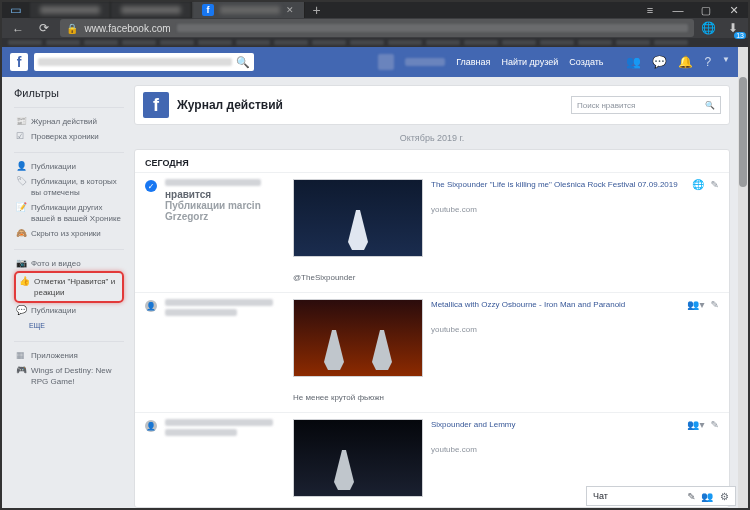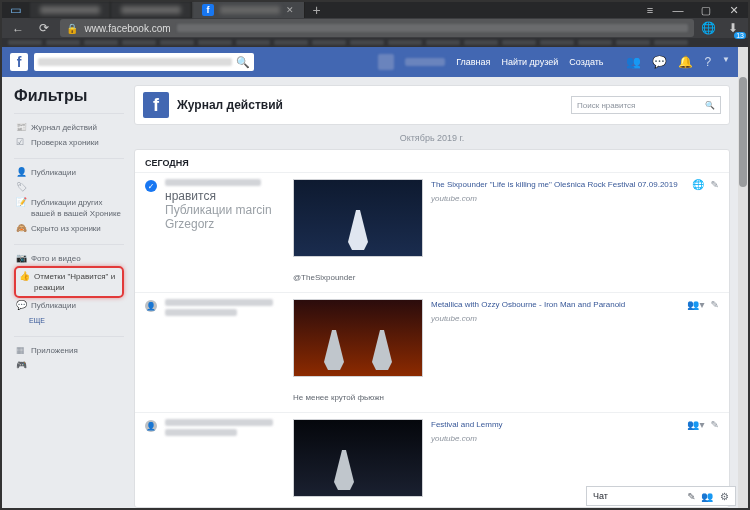--- a/index.html
+++ b/index.html
@@ -48,21 +48,21 @@
   .fb-icons      { display:flex; gap:11px; margin-left:12px; font-size:12px; color:#cdd9ed; }
   .fb-icons .dd  { font-size:8px; }
 
   .tooltip       { position:absolute; top:30px; right:6px; background:#1c1c1c; color:#fff; font-size:8px; padding:3px 6px; border-radius:2px; white-space:nowrap; }
   .tooltip::before{ content:""; position:absolute; top:-4px; left:16px; border:4px solid transparent; border-bottom-color:#1c1c1c; }
 
   .fb-body       { flex:1; display:flex; overflow:hidden; }
 
   
   .sidebar       { width:128px; padding:10px 6px 10px 12px; color:#1d2129; }
-  .sb-title      { font-size:16px; font-weight:bold; margin-bottom:8px; }
+  .sb-title      { font-size:11px; font-weight:normal; margin-bottom:8px; }
   .sb-group      { margin-bottom:8px; border-top:1px solid #dcdee3; padding-top:6px; }
   .sb-group:first-of-type{ border-top:none; padding-top:0;}
   .sb-item       { display:flex; gap:5px; padding:2px 2px; font-size:8px; color:#616770; line-height:11px; border-radius:3px; }
   .sb-item .ic   { width:10px; color:#8d949e; font-size:9px; flex-shrink:0; }
   .sb-item.hl    { border:2px solid #e23a3a; box-shadow:0 0 4px rgba(226,58,58,.5); padding:3px 3px; border-radius:5px; color:#444; }
 
   
   .main          { flex:1; padding:8px 8px 0 4px; overflow:hidden; }
   .card          { background:#fff; border:1px solid #dddfe2; border-radius:3px; }
   .hdr-card      { display:flex; align-items:center; padding:6px 8px; gap:8px; margin-bottom:8px; }
@@ -71,33 +71,33 @@
   .hdr-search    { margin-left:auto; width:150px; height:18px; border:1px solid #ccd0d5; display:flex; align-items:center; padding:0 5px; font-size:8px; color:#8d949e; justify-content:space-between; }
 
   .month-label   { text-align:center; font-size:9px; color:#8d949e; margin:4px 0 6px; }
 
   .log-card      { padding:0; }
   .section-label { font-size:9px; font-weight:bold; color:#1d2129; padding:8px 10px 4px; text-transform:uppercase; }
   .entry         { display:flex; gap:8px; padding:6px 10px 10px; border-top:1px solid #eef0f2; }
   .entry:first-of-type{ border-top:none; }
   .e-icon        { width:12px; height:12px; border-radius:50%; background:#1877f2; color:#fff; font-size:8px; display:flex; align-items:center; justify-content:center; flex-shrink:0; margin-top:1px;}
   .e-icon.gray   { background:#bcc0c4; }
-  .e-text        { width:120px; font-size:12px; color:#616770; }
+  .e-text        { width:120px; font-size:10px; color:#616770;font-weight:bold; }
   .e-text .blurline{ height:7px; background:#d2d4d8; border-radius:2px; filter:blur(1px); margin-bottom:3px; }
   .e-text .w80   { width:80%; } .e-text .w60{width:60%;} .e-text .w90{width:90%;}
   .thumb         { width:130px; height:78px; background:#0c1022; border:1px solid #d0d2d6; position:relative; flex-shrink:0; display:flex; align-items:center; justify-content:center;}
   .thumb.t1      { background:linear-gradient(#0e1a30,#1a2c4e); }
   .thumb.t2      { background:linear-gradient(#2b0c0c,#8c2a00); }
   .thumb.t3      { background:linear-gradient(#05070c,#1a2030); }
   .thumb .sil    { position:absolute; bottom:6px; width:20px; height:40px; background:#e0e6f0; clip-path:polygon(40% 0,60% 0,100% 80%,80% 100%,20% 100%,0 80%);}
   .thumb.t2 .sil, .thumb.t3 .sil{ background:#c0c6cc;}
   .cap           { font-size:8px; color:#616770; margin-top:16px; }
   .meta          { flex:1; font-size:8px; }
   .meta .title   { color:#385898; font-weight:500; line-height:11px; }
-  .meta .src     { color:#8d949e; margin-top:4px;font-style:italic; }
+  .meta .src     { color:#8d949e; margin-top:15px; }
   .actions       { display:flex; gap:6px; color:#8d949e; font-size:10px; align-items:flex-start; }
   .thumb-col     { display:flex; flex-direction:column; }
 
   .chatbar       { position:absolute; right:12px; bottom:2px; width:150px; height:20px; background:#fff; border:1px solid #ccd0d5; display:flex; align-items:center; padding:0 6px; gap:6px; font-size:9px; color:#1d2129;}
   .chatbar .sp   { flex:1; }
   .chatbar .ic   { color:#616770; font-size:10px; }
 </style>
 </head>
 <body>
 
@@ -199,20 +199,21 @@
               </div>
           </div>
 
           <div class="sb-group">
             <div class="sb-item">
                 <span class="ic">👤</span>
                 <span>Публикации</span>
               </div>
             <div class="sb-item">
                 <span class="ic">🏷</span>
+                <span>Публикации, в которых вы отмечены</span>
               </div>
             <div class="sb-item">
                 <span class="ic">📝</span>
                 <span>Публикации других вашей в вашей Хронике</span>
               </div>
             <div class="sb-item">
                 <span class="ic">🙈</span>
                 <span>Скрыто из хроники</span>
               </div>
           </div>
@@ -235,20 +236,21 @@
               </div>
           </div>
 
           <div class="sb-group">
             <div class="sb-item">
                 <span class="ic">▦</span>
                 <span>Приложения</span>
               </div>
             <div class="sb-item">
                 <span class="ic">🎮</span>
+                <span>Wings of Destiny: New RPG Game!</span>
               </div>
           </div>
         </div>
 
         <div class="main">
 
           <div class="card hdr-card">
             <div class="hdr-ava">f</div>
             <div class="hdr-title">Журнал действий</div>
             <div class="hdr-search">
@@ -313,21 +315,21 @@
               <div class="e-text">
                 <div class="blurline w90"></div>
                 <div class="blurline w60"></div>
               </div>
               <div class="thumb-col">
                 <div class="thumb t3">
                     <div class="sil" style="left:40px;"></div>
                   </div>
               </div>
               <div class="meta">
-                <div class="title">Festival and Lemmy</div>
+                <div class="title">Sixpounder and Lemmy</div>
                 <div class="src">youtube.com</div>
               </div>
               <div class="actions">
                 <span>👥▾</span>
                 <span>✎</span>
               </div>
             </div>
 
           </div>
         </div>

